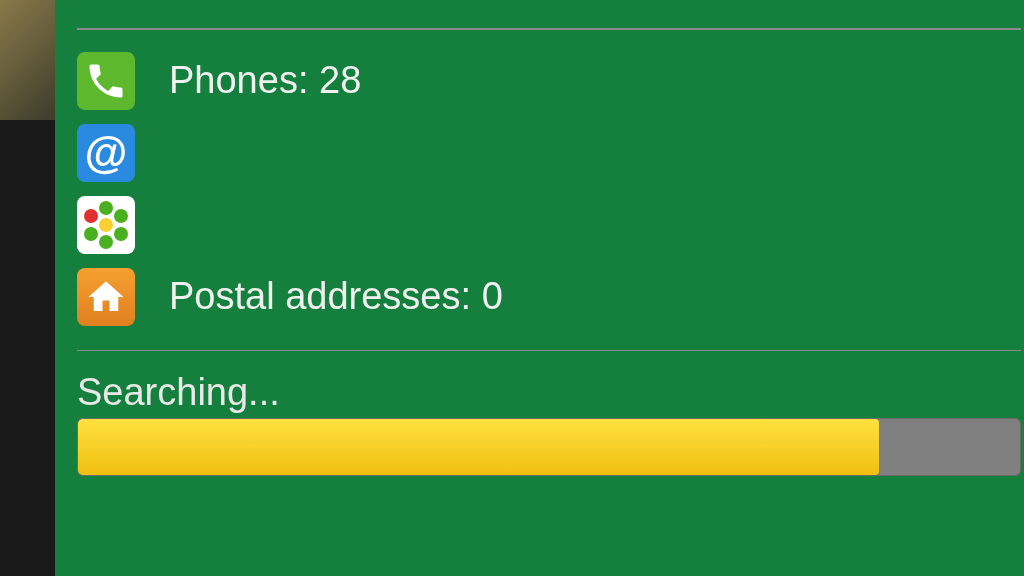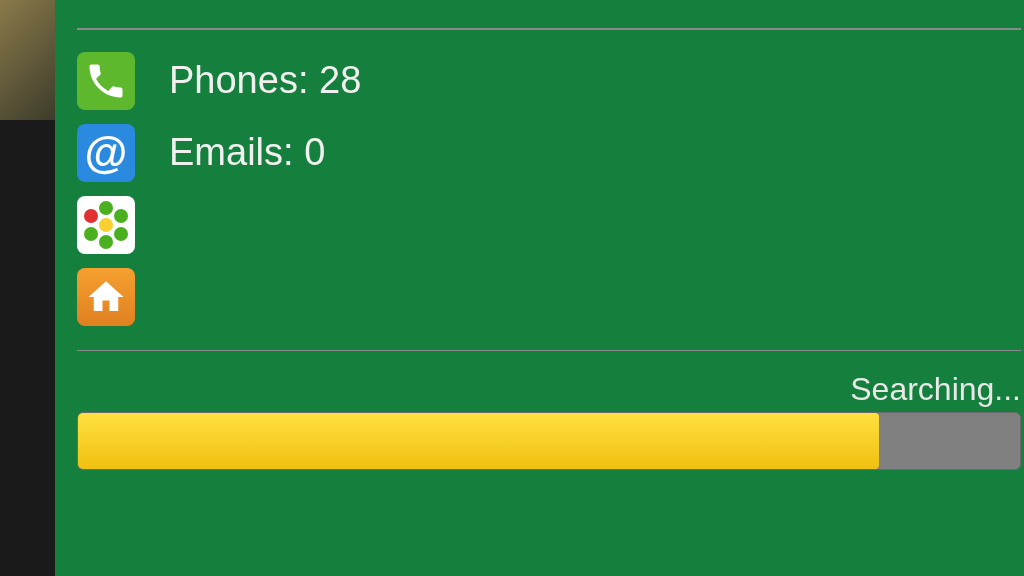--- a/index.html
+++ b/index.html
@@ -72,22 +72,22 @@
     .icon-phone { background: #5eb82e; }
     .icon-email { background: #2a8ae0; }
     .icon-im { background: #fff; }
     .icon-postal { background: linear-gradient(180deg, #f5a030 0%, #e08020 100%); }
     .stat-text {
       color: #f0f0f0;
       font-size: 38px;
     }
     .searching-label {
       color: #e8e8e8;
-      font-size: 32px;
-      text-align: right;
+      font-size: 38px;
+      text-align: left;
       margin-bottom: 4px;
     }
     .progress-track {
       width: 100%;
       height: 58px;
       background: #808080;
       border-radius: 6px;
       overflow: hidden;
       border: 1px solid #6a6a6a;
     }
@@ -120,23 +120,20 @@
     </div>
     <div class="stat-text">
       <span>Phones:</span> <span>28</span>
     </div>
   </div>
 
   <div class="stat-row">
     <div class="icon-box icon-email">
       <span class="at-symbol">@</span>
     </div>
-    <div class="stat-text">
-      <span>Emails:</span> <span>0</span>
-    </div>
   </div>
 
   <div class="stat-row">
     <div class="icon-box icon-im">
       <svg class="icq-flower" viewBox="0 0 50 50">
         <circle cx="25" cy="8" r="7" fill="#4ab020"></circle>
         <circle cx="40" cy="16" r="7" fill="#4ab020"></circle>
         <circle cx="40" cy="34" r="7" fill="#4ab020"></circle>
         <circle cx="25" cy="42" r="7" fill="#4ab020"></circle>
         <circle cx="10" cy="34" r="7" fill="#4ab020"></circle>
@@ -145,20 +142,23 @@
       </svg>
     </div>
   </div>
 
   <div class="stat-row">
     <div class="icon-box icon-postal">
       <svg class="house-svg" viewBox="0 0 24 24" fill="#fff">
         <path d="M12 3l10 9h-3v8h-5v-6h-4v6H5v-8H2l10-9z"></path>
       </svg>
     </div>
+    <div class="stat-text">
+      <span>Postal addresses:</span> <span>0</span>
+    </div>
   </div>
 
   <div class="divider2"></div>
 
   <div class="searching-label">Searching...</div>
 
   <div class="progress-track">
     <div class="progress-fill" style="width:85%"></div>
   </div>
 </div>

